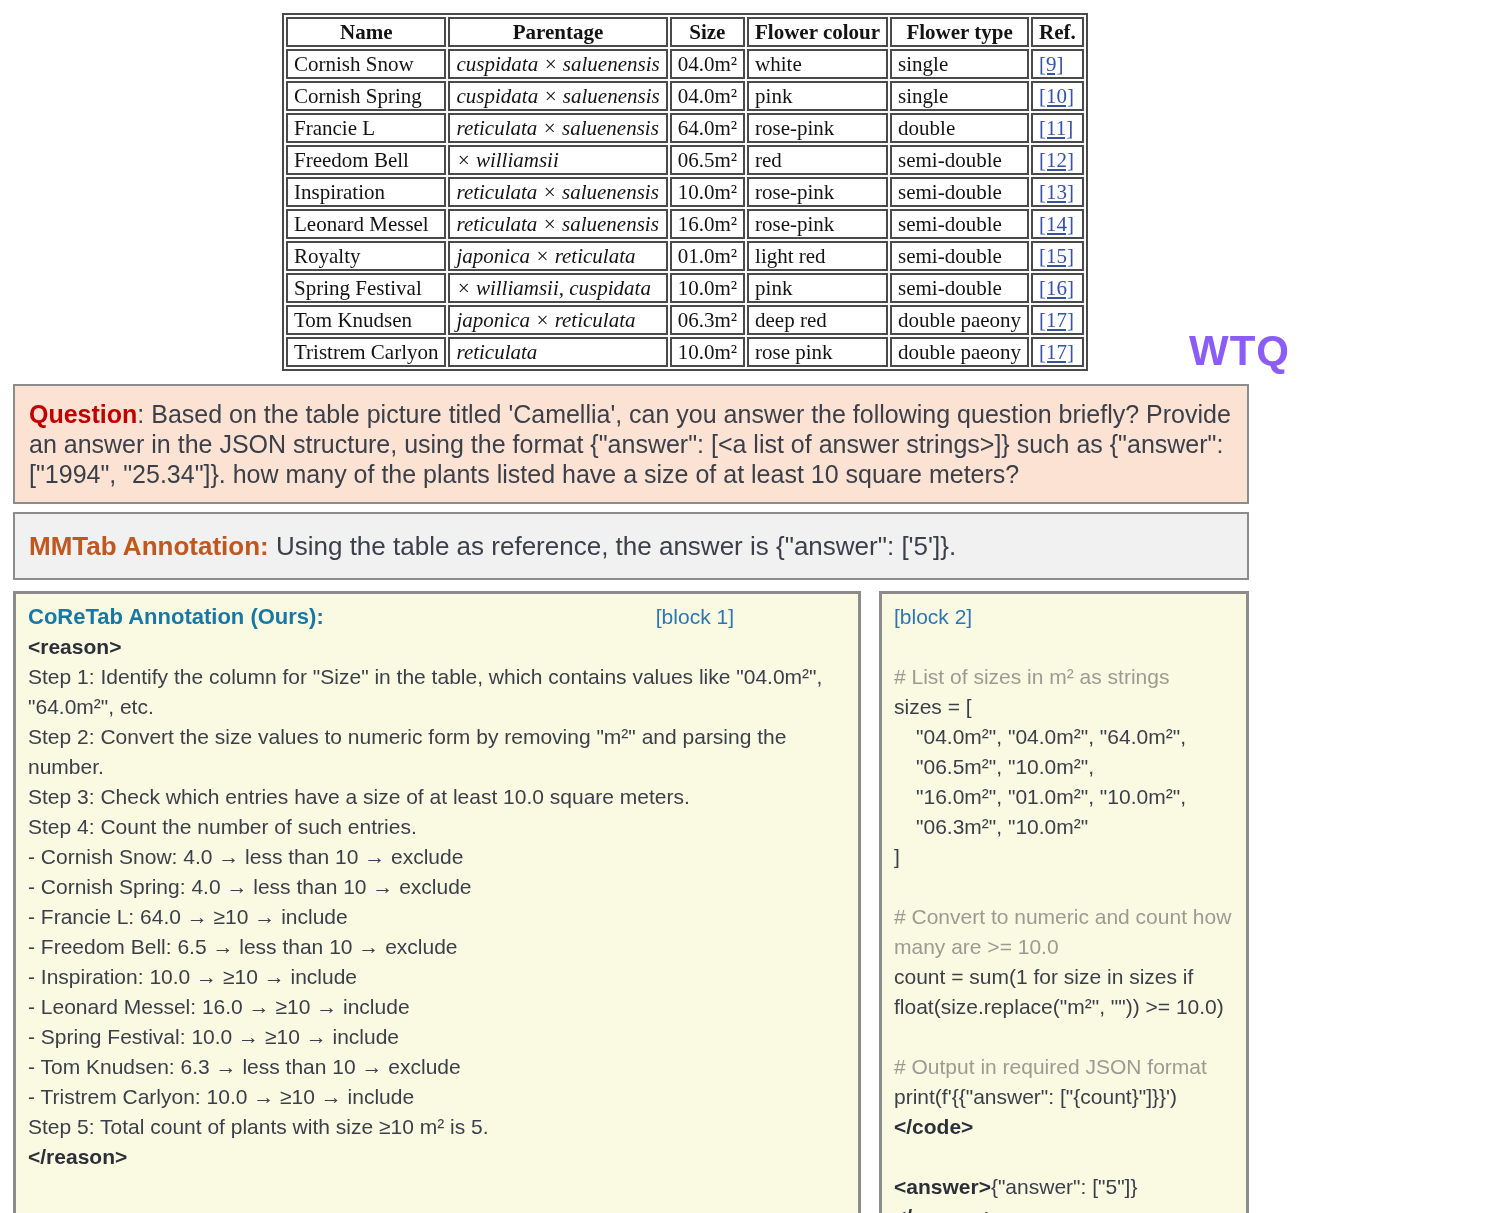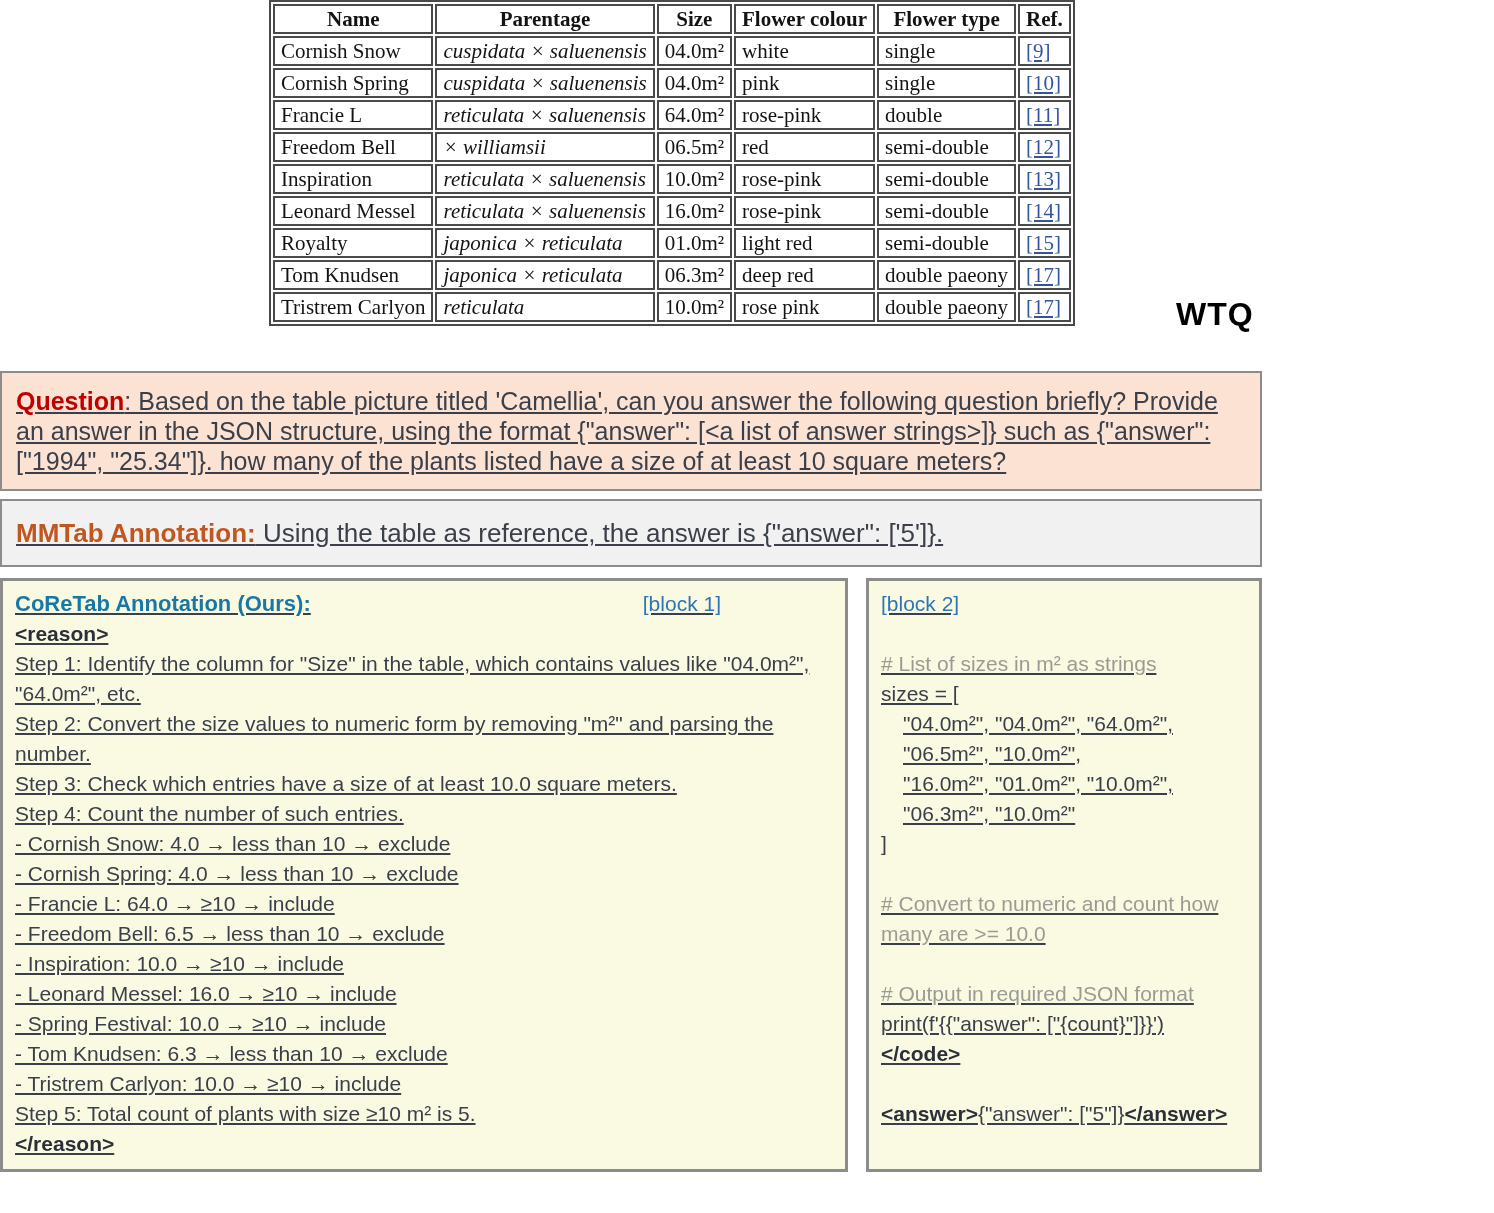--- a/index.html
+++ b/index.html
@@ -1,29 +1,29 @@
 <!DOCTYPE html>
 <html><head>
 <meta charset="utf-8">
 <style>
   html,body{margin:0;padding:0;background:#ffffff;}
-  .page{width:1262px;height:1213px;box-sizing:border-box;padding:0;position:relative;
-        font-family:"Liberation Sans",sans-serif;color:#3a3f49;text-decoration:underline;}
+  .page{width:1262px;height:1213px;box-sizing:border-box;padding:13px;position:relative;
+        font-family:"Liberation Sans",sans-serif;color:#3a3f49;}
 
   
   .table-area{position:relative;height:358px;margin-bottom:13px;}
   table.camellia{position:absolute;left:269px;top:0;border-collapse:separate;border-spacing:2px;
         border:2px solid #4a4a4a;background:#ffffff;
         font-family:"Liberation Serif",serif;font-size:21px;color:#131313;}
   table.camellia th,table.camellia td{border:2px solid #4a4a4a;padding:2px 6px;line-height:22px;white-space:nowrap;background:#fff;}
   table.camellia th{font-weight:700;text-align:center;}
   td.c-parentage{font-style:italic;}
   td.c-ref{text-align:left;}
   a.ref-link{color:#3453a4;text-decoration:underline;cursor:pointer;}
-  .wtq{position:absolute;left:1176px;top:296px;font-size:32px;font-weight:800;color:#000000;letter-spacing:1px;}
+  .wtq{position:absolute;left:1176px;top:314px;font-size:42px;font-weight:800;color:#8b5cf6;letter-spacing:1px;}
 
   
   .box{box-sizing:border-box;border:2px solid #8c8c8c;}
   .question-box{background:#fbe2d3;padding:13px 14px;font-size:25px;line-height:30px;}
   .q-label{color:#c00000;font-weight:700;}
   .mmtab-box{background:#f1f1f1;margin-top:8px;padding:17px 14px;font-size:26px;line-height:30px;}
   .mmtab-label{color:#c0571f;font-weight:700;}
 
   .bottom-row{display:flex;gap:18px;margin-top:11px;align-items:stretch;}
   .yellow-box{background:#fafae2;border:3px solid #8c8c8c;padding:8px 12px 10px 12px;
@@ -115,20 +115,28 @@
         </tr>
           <tr>
           <td class="c-name">Royalty</td>
           <td class="c-parentage">japonica × reticulata</td>
           <td class="c-size">01.0m²</td>
           <td class="c-colour">light red</td>
           <td class="c-type">semi-double</td>
           <td class="c-ref"><a class="ref-link">[15]</a></td>
         </tr>
           <tr>
+          <td class="c-name">Spring Festival</td>
+          <td class="c-parentage">× williamsii, cuspidata</td>
+          <td class="c-size">10.0m²</td>
+          <td class="c-colour">pink</td>
+          <td class="c-type">semi-double</td>
+          <td class="c-ref"><a class="ref-link">[16]</a></td>
+        </tr>
+          <tr>
           <td class="c-name">Tom Knudsen</td>
           <td class="c-parentage">japonica × reticulata</td>
           <td class="c-size">06.3m²</td>
           <td class="c-colour">deep red</td>
           <td class="c-type">double paeony</td>
           <td class="c-ref"><a class="ref-link">[17]</a></td>
         </tr>
           <tr>
           <td class="c-name">Tristrem Carlyon</td>
           <td class="c-parentage">reticulata</td>
@@ -185,20 +193,21 @@
       <div class="blank-line"></div>
       <div>
 
       <div class="code-line comment"># List of sizes in m² as strings</div>
           <div class="code-line code">sizes = [</div>
           <div class="code-line code-indent">"04.0m²", "04.0m²", "64.0m²", "06.5m²", "10.0m²",</div>
           <div class="code-line code-indent">"16.0m²", "01.0m²", "10.0m²", "06.3m²", "10.0m²"</div>
           <div class="code-line code">]</div>
           <div class="code-line blank"></div>
           <div class="code-line comment"># Convert to numeric and count how many are &gt;= 10.0</div>
+          <div class="code-line code">count = sum(1 for size in sizes if float(size.replace("m²", "")) &gt;= 10.0)</div>
           <div class="code-line blank"></div>
           <div class="code-line comment"># Output in required JSON format</div>
           <div class="code-line code">print(f'{{"answer": ["{count}"]}}')</div>
         </div>
       <div class="tag-line">&lt;/code&gt;</div>
       <div class="blank-line"></div>
       <div class="answer-line">
         <span class="tag-inline">&lt;answer&gt;</span><span>{"answer": ["5"]}</span><span class="tag-inline">&lt;/answer&gt;</span>
       </div>
     </div>

